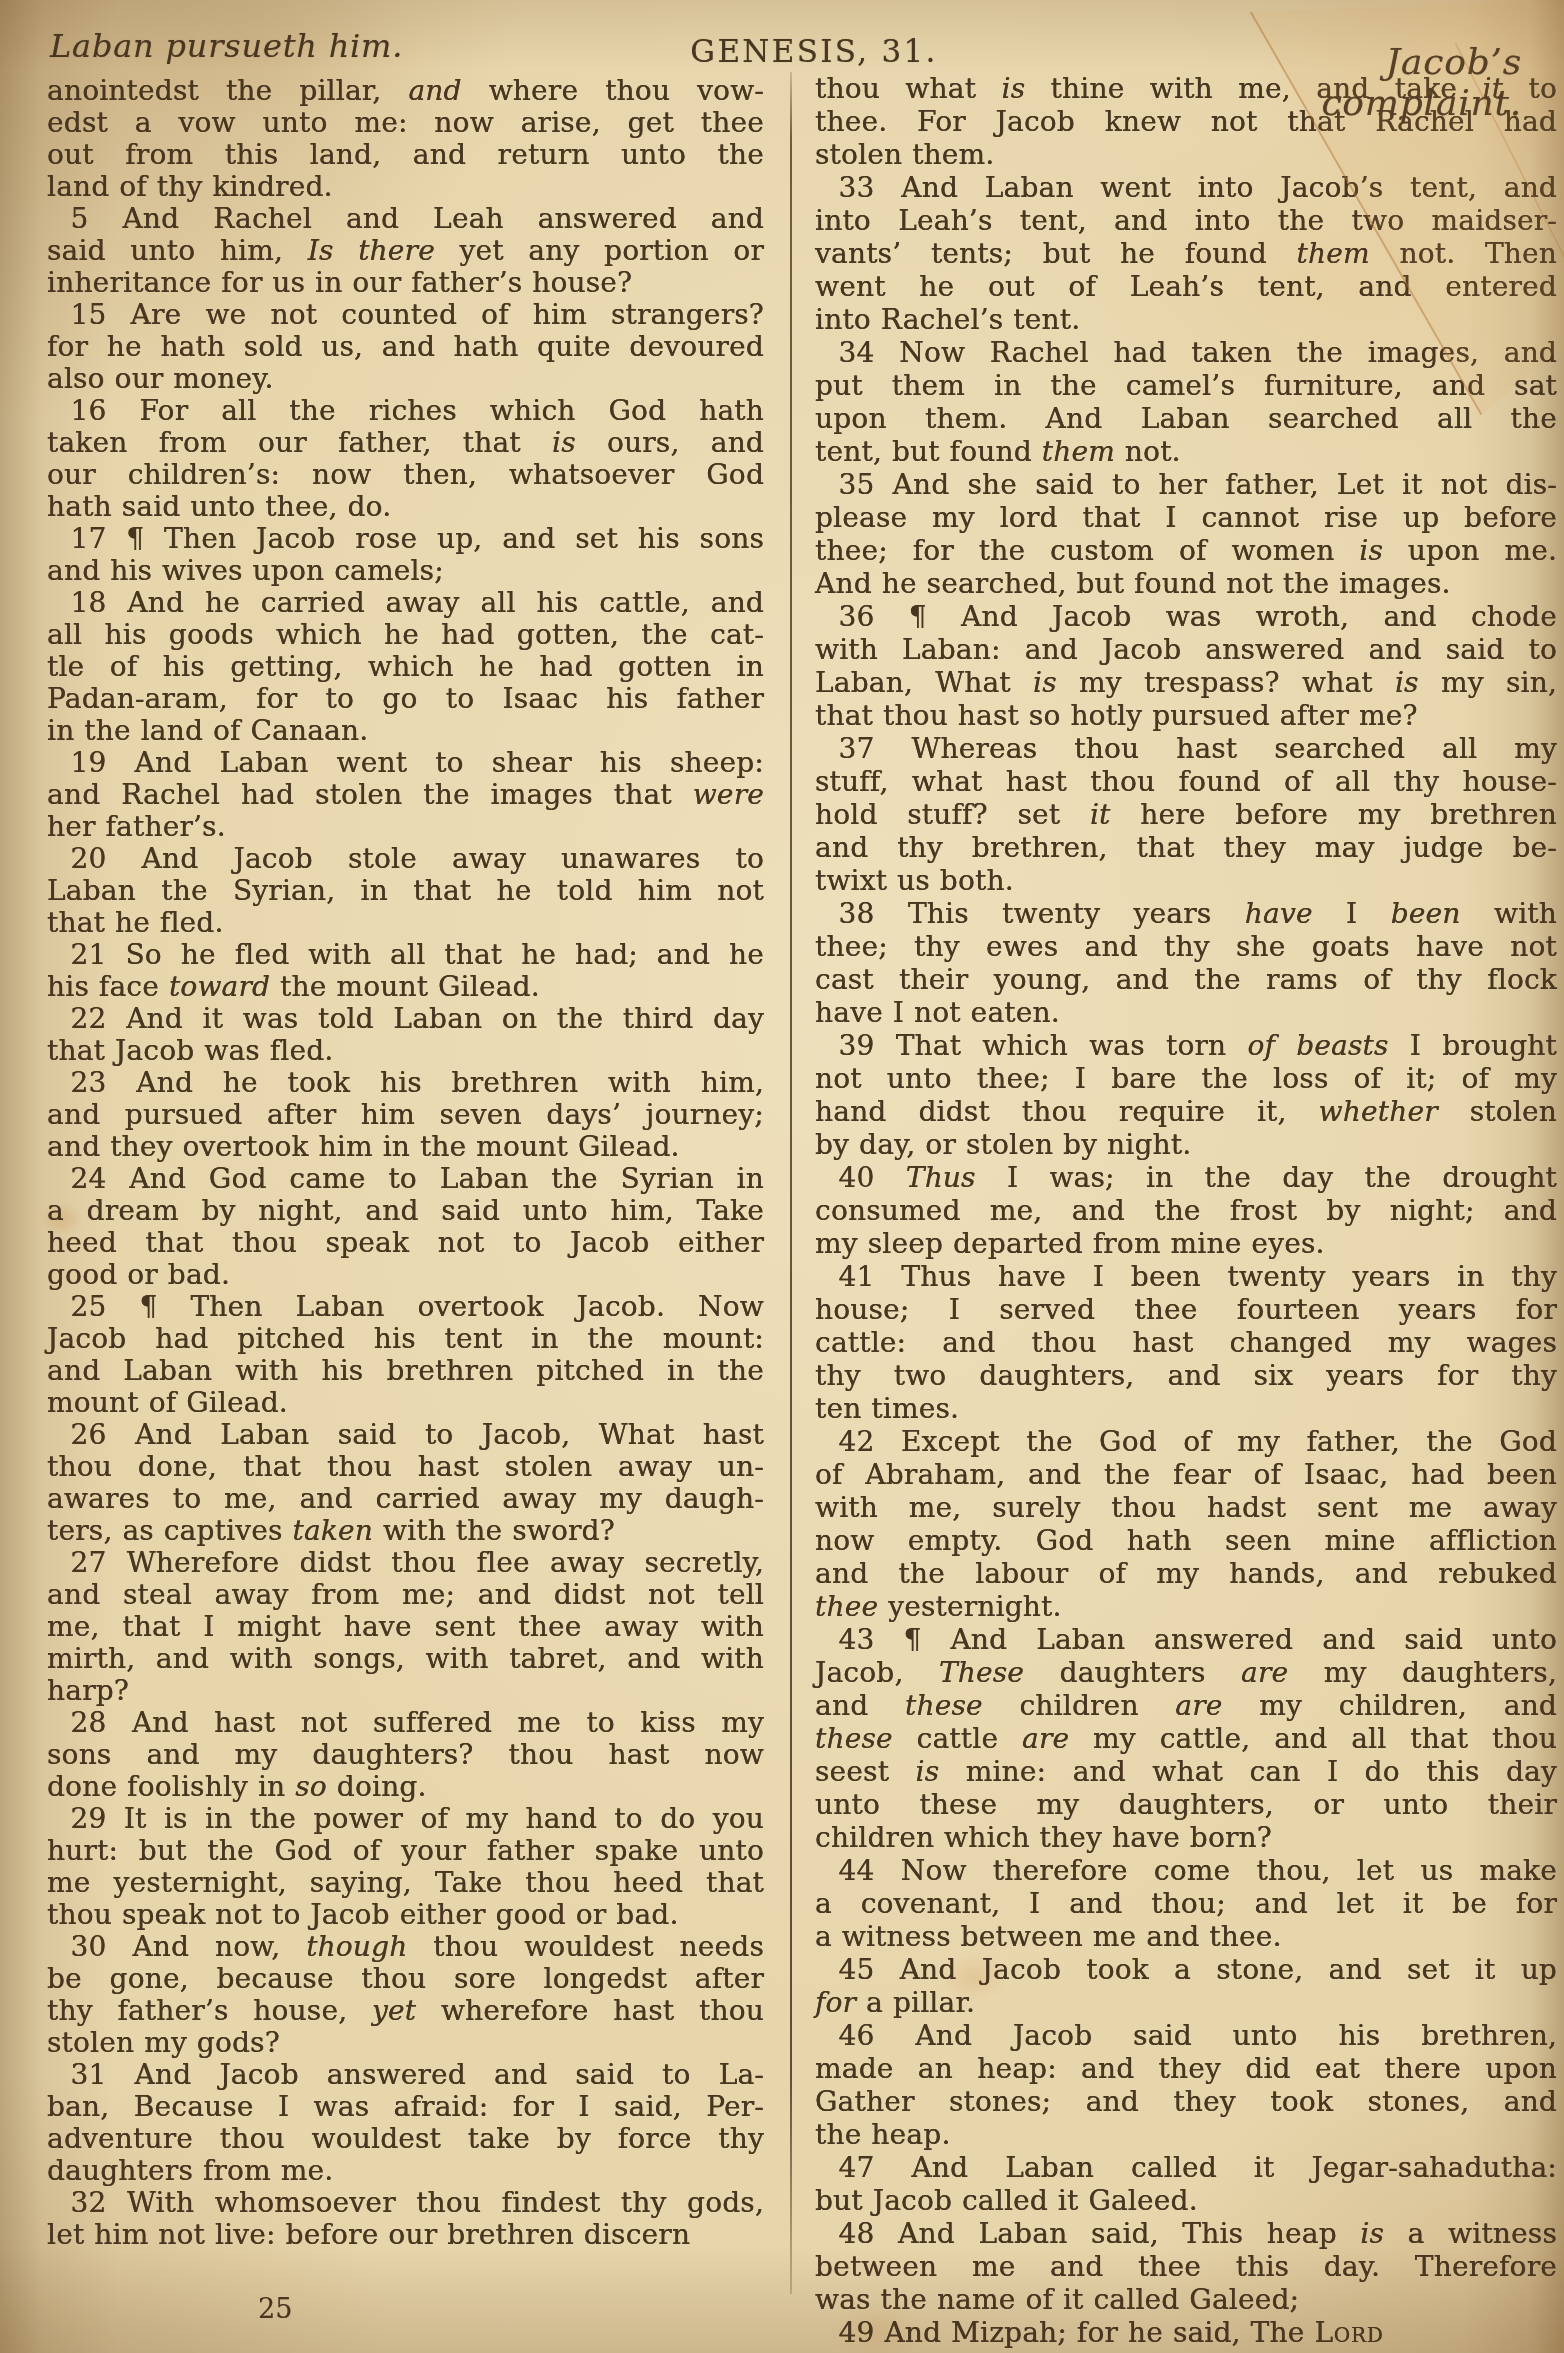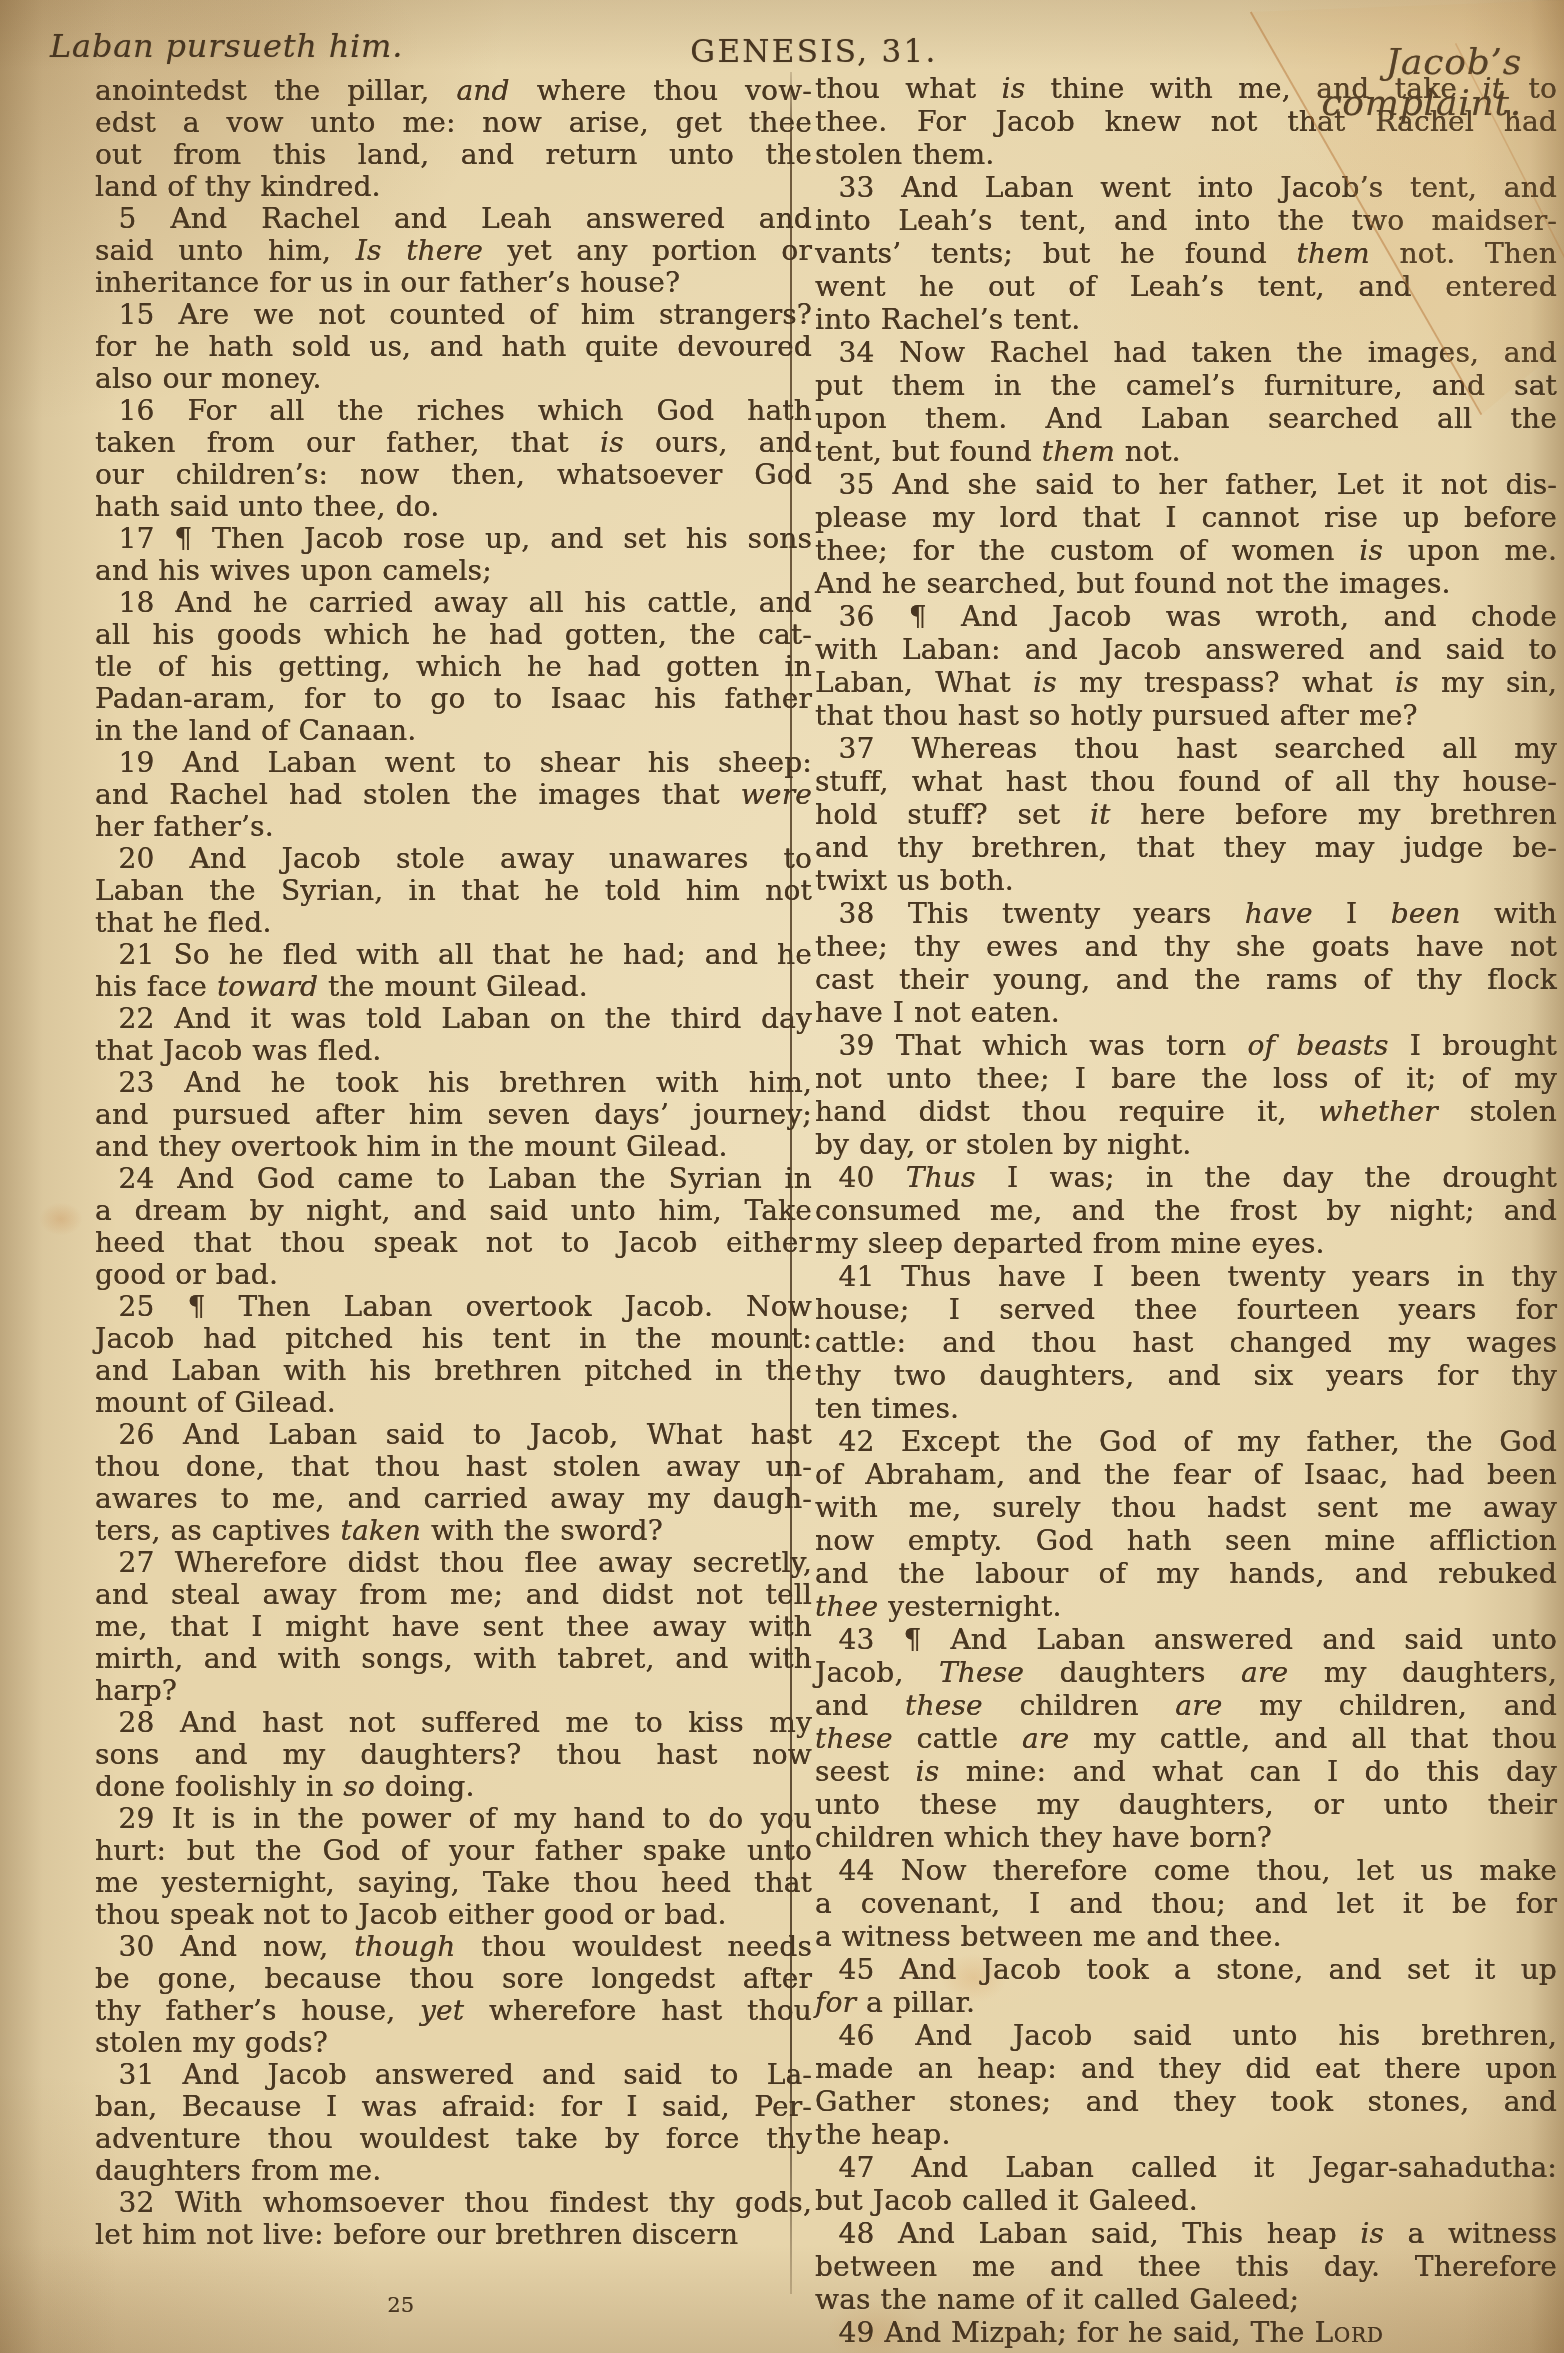--- a/index.html
+++ b/index.html
@@ -39,38 +39,38 @@
     position:absolute;left:685px;top:9.4px;width:258px;text-align:center;
     font-size:31px;letter-spacing:2.3px;
     text-shadow:0 0 0.8px rgba(72,54,33,0.55);
   }
   .head-right{
     position:absolute;left:1209px;top:17px;width:313px;text-align:right;
     font-style:italic;font-size:36px;letter-spacing:0.8px;
     text-shadow:0 0 0.8px rgba(72,54,33,0.55);
   }
   .column{position:absolute;font-size:28px;}
-  .col-left{left:47px;top:75px;width:717px;line-height:32px;margin-left:48px;}
+  .col-left{left:47px;top:75px;width:717px;line-height:32px;}
   .col-right{left:815px;top:72px;width:742px;line-height:33px;}
   .line{
     text-align:justify;text-align-last:justify;
     white-space:normal;
     letter-spacing:0.2px;word-spacing:0.8px;
     text-shadow:0.3px 0.3px 0.5px rgba(66,47,26,0.5), 0 0 0.5px rgba(66,47,26,0.65);
   }
   .line.end{text-align-last:left;}
   .line.indent{text-indent:23.5px;}
   .sc{font-variant:small-caps;letter-spacing:0.8px;}
   .rule{
     position:absolute;left:790px;top:72px;width:2.3px;height:2222px;
     background:linear-gradient(to bottom, rgba(82,60,33,0.2) 0%, rgba(82,60,33,0.8) 3%, rgba(70,52,30,0.85) 90%, rgba(82,60,33,0.25) 100%);
   }
   .page-number{
-    position:absolute;left:258px;top:2293px;width:156px;text-align:right;
-    font-size:21px;
+    position:absolute;left:258px;top:2293px;width:156px;text-align:left;
+    font-size:27px;
     text-shadow:0.3px 0.3px 0.5px rgba(66,47,26,0.5);
   }
   .crease{position:absolute;top:0;left:1221px;width:344px;height:454px;pointer-events:none;}
 </style>
 </head>
 <body>
 
 <div class="page">
 
   <div class="header">

